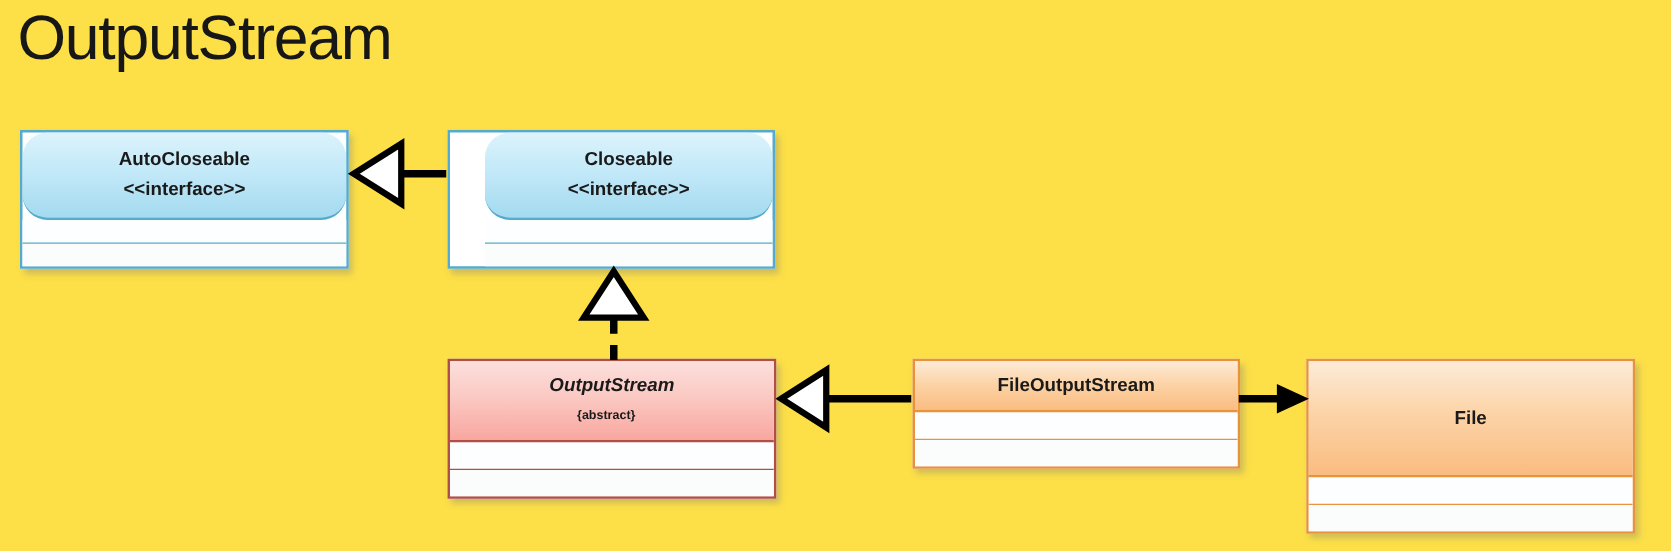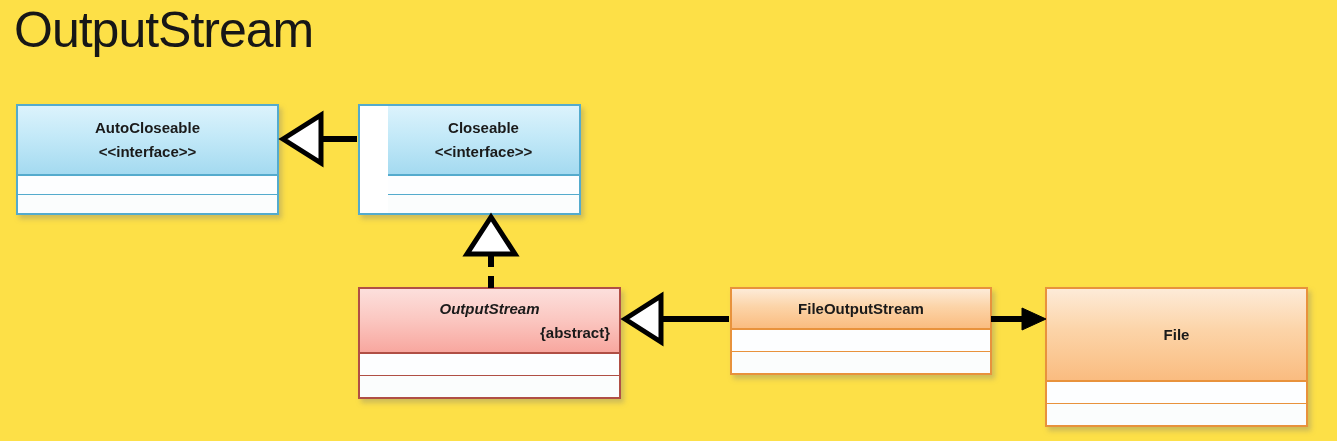--- a/index.html
+++ b/index.html
@@ -52,20 +52,21 @@
   }
   .row1 .uml-comp { height: 18px; }
   .row2 .uml-comp { height: 21px; }
   .uml-comp + .uml-comp { background: #fbfdfd; }
 
   
   .v-blue { border-color: #54abcd; }
   .v-blue .uml-header {
     background: linear-gradient(to bottom, #dcf3fc 0%, #c3e9f8 45%, #a4daf0 100%);
     border-bottom: 2px solid #54abcd;
+    border-radius: 20px;
   }
   .v-blue .uml-comp + .uml-comp { border-top: 1.5px solid #54abcd; }
 
   
   .v-pink { border-color: #b04f45; }
   .v-pink .uml-header {
     background: linear-gradient(to bottom, #fcdfdc 0%, #fbc9c3 45%, #f8a79f 100%);
     border-bottom: 2px solid #b04f45;
   }
   .v-pink .uml-comp + .uml-comp { border-top: 1.5px solid #b04f45; }
@@ -74,24 +75,23 @@
   .v-orange { border-color: #e8923c; }
   .v-orange .uml-header {
     background: linear-gradient(to bottom, #fdebd8 0%, #fcd4a8 45%, #fabc80 100%);
     border-bottom: 2px solid #e8923c;
   }
   .v-orange .uml-comp + .uml-comp { border-top: 1.5px solid #e8923c; }
 
   .class-name { white-space: nowrap; }
   .class-name.italic { font-style: italic; }
   .class-modifier {
-    text-align: right;
     padding-right: 9px;
     font-weight: bold;
-    font-size: 15px;
+    font-size: 10px;
   }
   
   #connectors {
     position: absolute;
     left: 0; top: 0;
     width: 1337px;
     height: 441px;
     pointer-events: none;
   }
 </style>
@@ -104,21 +104,21 @@
 
   <div class="uml-class v-blue row1" style="left:16px; top:104px; width:263px; height:111px;">
     <div class="uml-header">
       <div class="class-name">AutoCloseable</div>
       <div class="class-stereotype">&lt;&lt;interface&gt;&gt;</div>
     </div>
     <div class="uml-comp"></div>
     <div class="uml-comp"></div>
   </div>
 
-  <div class="uml-class v-blue row1" style="left:358px; top:104px; width:223px; height:111px;padding-left:28px;">
+  <div class="uml-class v-blue row1" style="left:358px; top:104px; width:262px; height:111px;padding-left:28px;">
     <div class="uml-header">
       <div class="class-name">Closeable</div>
       <div class="class-stereotype">&lt;&lt;interface&gt;&gt;</div>
     </div>
     <div class="uml-comp"></div>
     <div class="uml-comp"></div>
   </div>
 
   <div class="uml-class v-pink row2" style="left:358px; top:287px; width:263px; height:112px;">
     <div class="uml-header">

